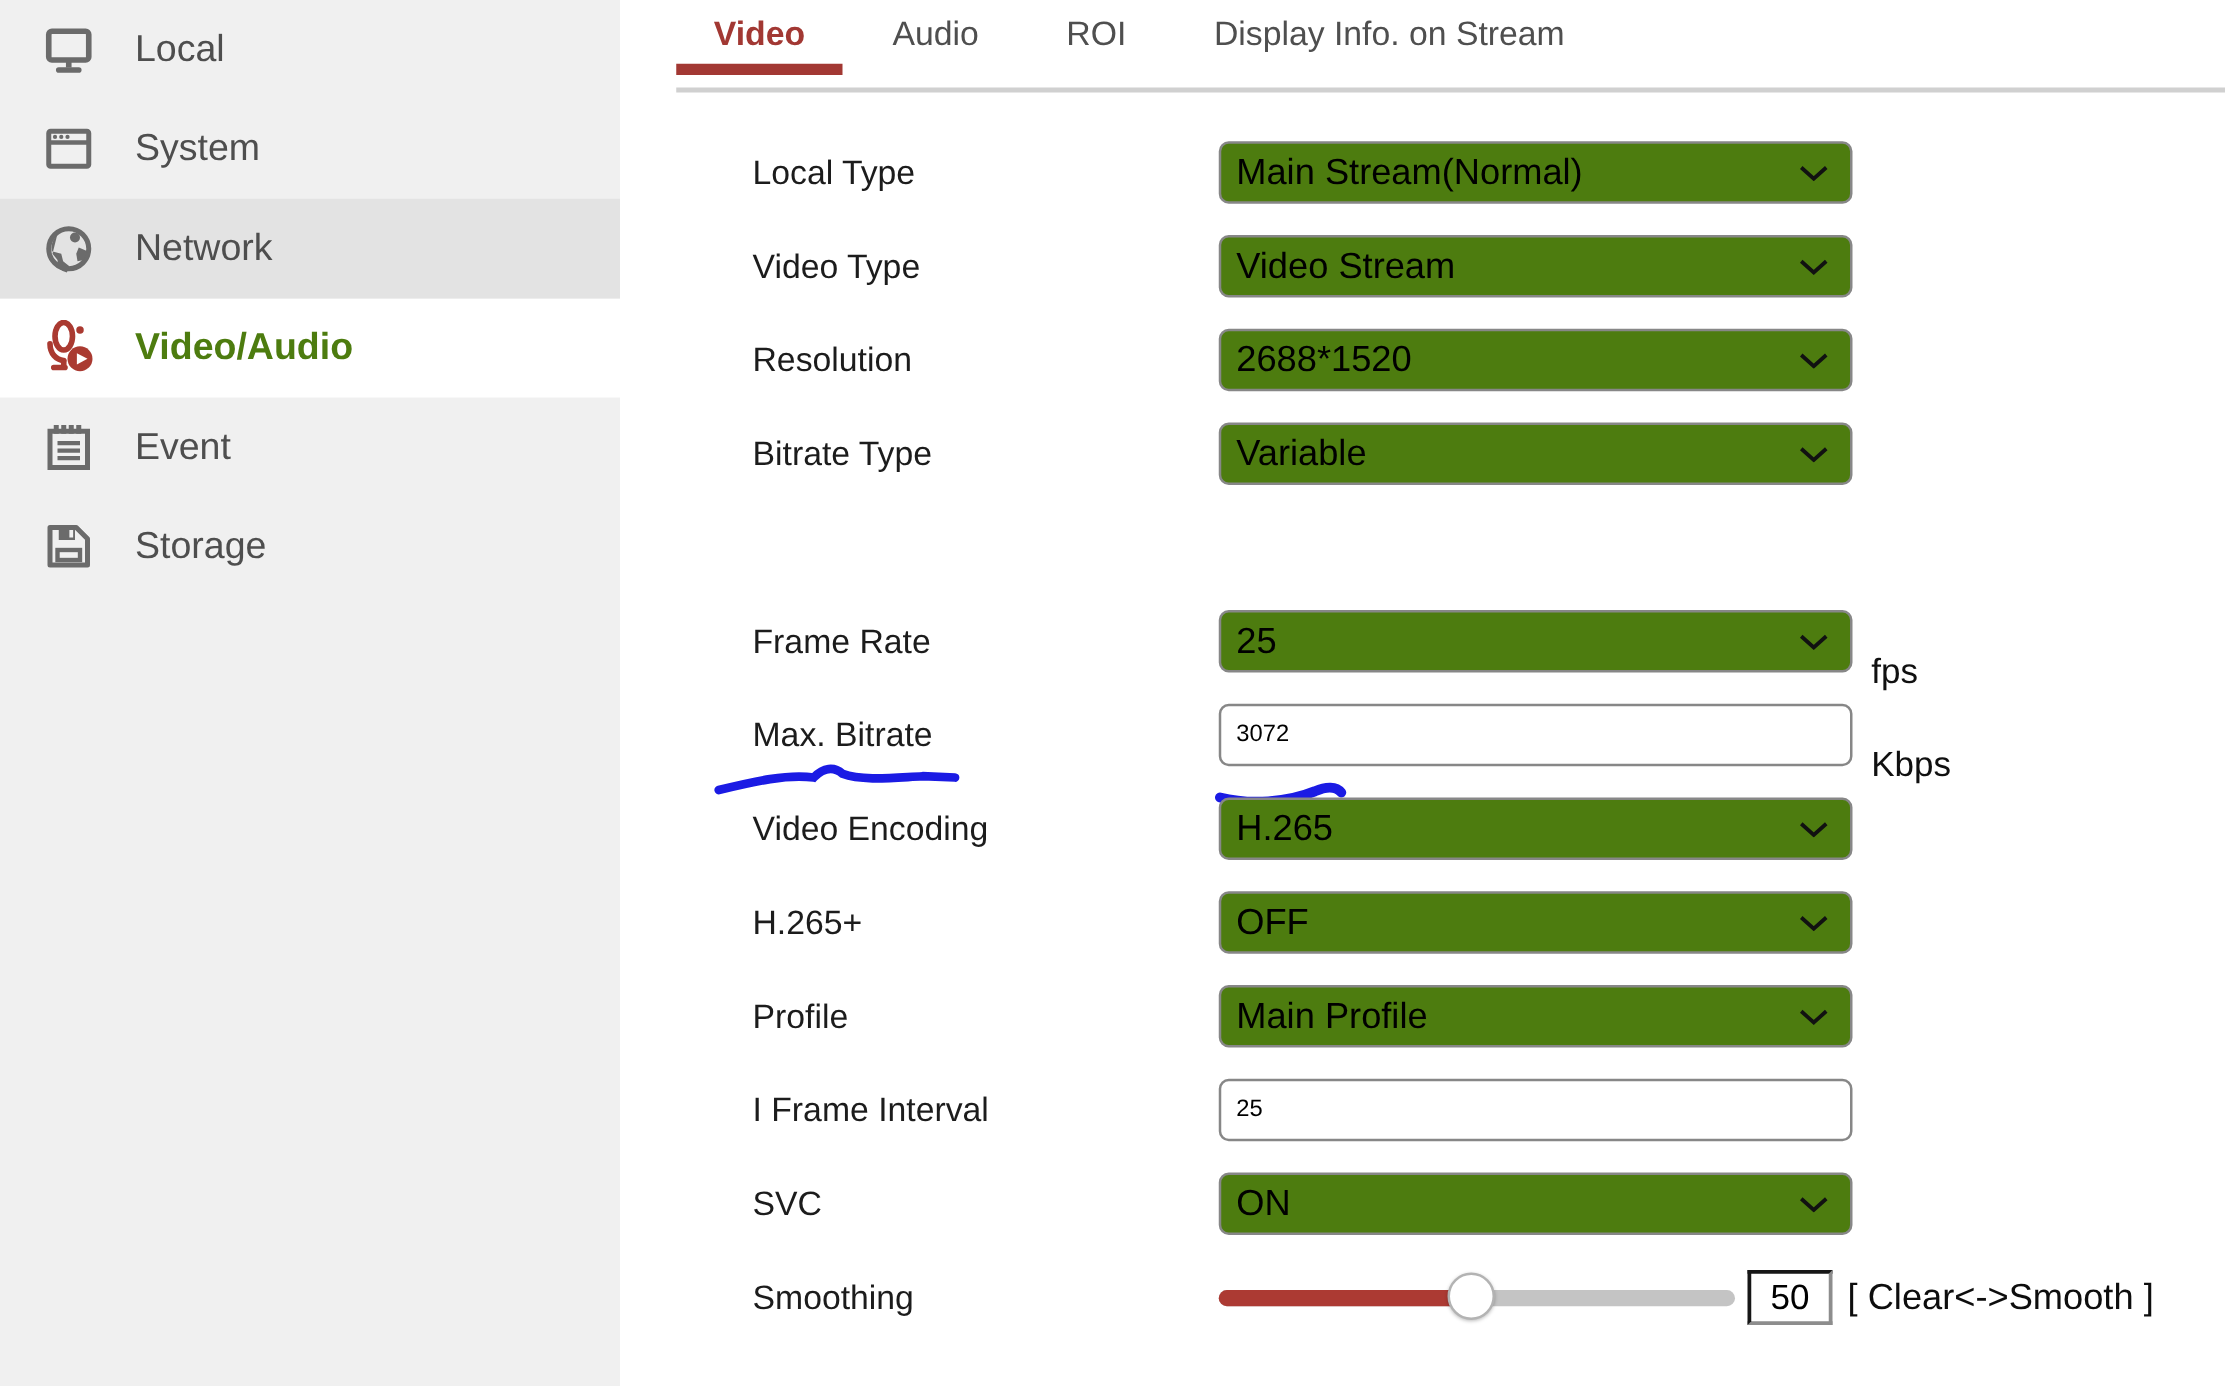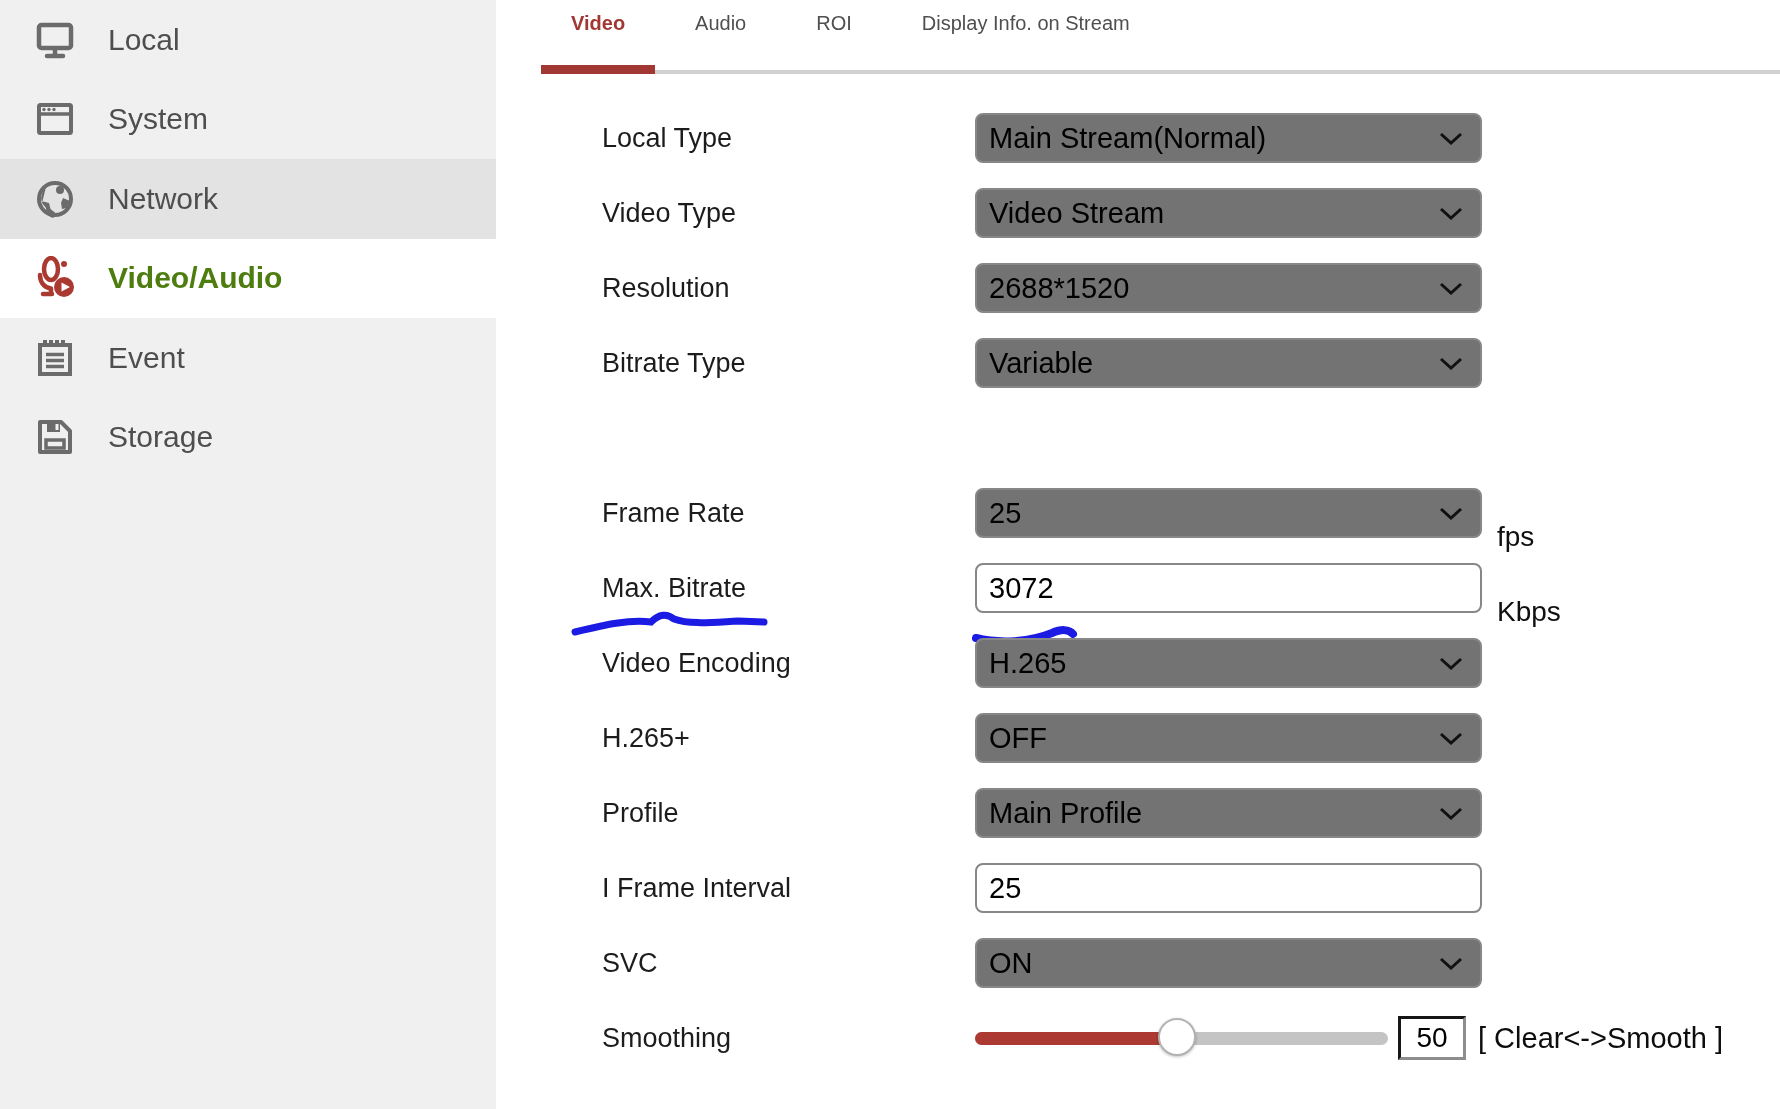--- a/index.html
+++ b/index.html
@@ -11,33 +11,33 @@
   .side-item{height:79.5px;display:flex;align-items:center;padding-left:33px;box-sizing:border-box;
              color:#4e4e4e;font-size:30px;cursor:pointer;}
   .side-item .ic{width:44px;height:44px;flex:0 0 44px;margin-right:31px;color:#6b6b6b;}
   .side-item.shaded{background:#e3e3e3;}
   .side-item.selected{background:#ffffff;color:#4d7c0f;font-weight:bold;}
   .side-item.selected .ic{color:#aa3a31;}
 
   
   .tabbase{position:absolute;left:541px;right:0;top:70px;height:4px;background:#d0d0d0;}
   .tabs{position:absolute;left:541px;top:0;right:0;height:74px;display:flex;gap:10px;}
-  .tab{position:relative;height:74px;box-sizing:border-box;padding:12px 30px 0;font-size:20px;color:#4f4f4f;cursor:pointer;}
+  .tab{position:relative;height:60px;box-sizing:border-box;padding:12px 30px 0;font-size:27px;color:#4f4f4f;cursor:pointer;}
   .tab.active{color:#a23833;font-weight:bold;}
   .tab.active::after{content:"";position:absolute;left:0;right:0;bottom:0;height:9px;background:#a23833;}
 
   
   .frow{position:absolute;left:602px;display:flex;align-items:center;height:50px;}
   .flabel{width:373px;flex:0 0 373px;font-size:27px;color:#1c1c1c;}
-  .fselect{width:507px;height:50px;box-sizing:border-box;border:2px solid #878787;border-radius:8px;background:#737373;
+  .fselect{width:507px;height:50px;box-sizing:border-box;border:2px solid #878787;border-radius:8px;background:#4d7c0f;
            display:flex;align-items:center;justify-content:space-between;padding:0 17px 0 12px;
            font-size:29px;color:#000;cursor:pointer;}
   .fselect .chev{flex:0 0 auto;margin-left:8px;}
   .finput{width:507px;height:50px;box-sizing:border-box;border:2px solid #878787;border-radius:8px;background:#fff;
-          font-size:29px;color:#000;padding:0 10px 0 12px;font-family:inherit;outline:none;}
+          font-size:19px;color:#000;padding:0 10px 0 12px;font-family:inherit;outline:none;}
   .funit{font-size:28px;color:#101010;margin-left:15px;margin-top:48px;}
 
   
   .slider{position:relative;width:413px;height:50px;flex:0 0 413px;}
   .track{position:absolute;left:0;right:0;top:19px;height:13px;background:#c4c4c4;border-radius:7px;}
   .fill{position:absolute;left:0;top:19px;height:13px;background:#ac3a33;border-radius:7px;}
   .thumb{position:absolute;right:-19px;top:-14px;width:38px;height:38px;border-radius:50%;background:#fff;
          border:2px solid #b3b3b3;box-sizing:border-box;box-shadow:0 1px 3px rgba(0,0,0,.25);cursor:pointer;}
   .valbox{width:68px;height:44px;box-sizing:border-box;margin-left:10px;background:#fff;
           border:3px solid;border-color:#161616 #8d8d8d #8d8d8d #161616;

